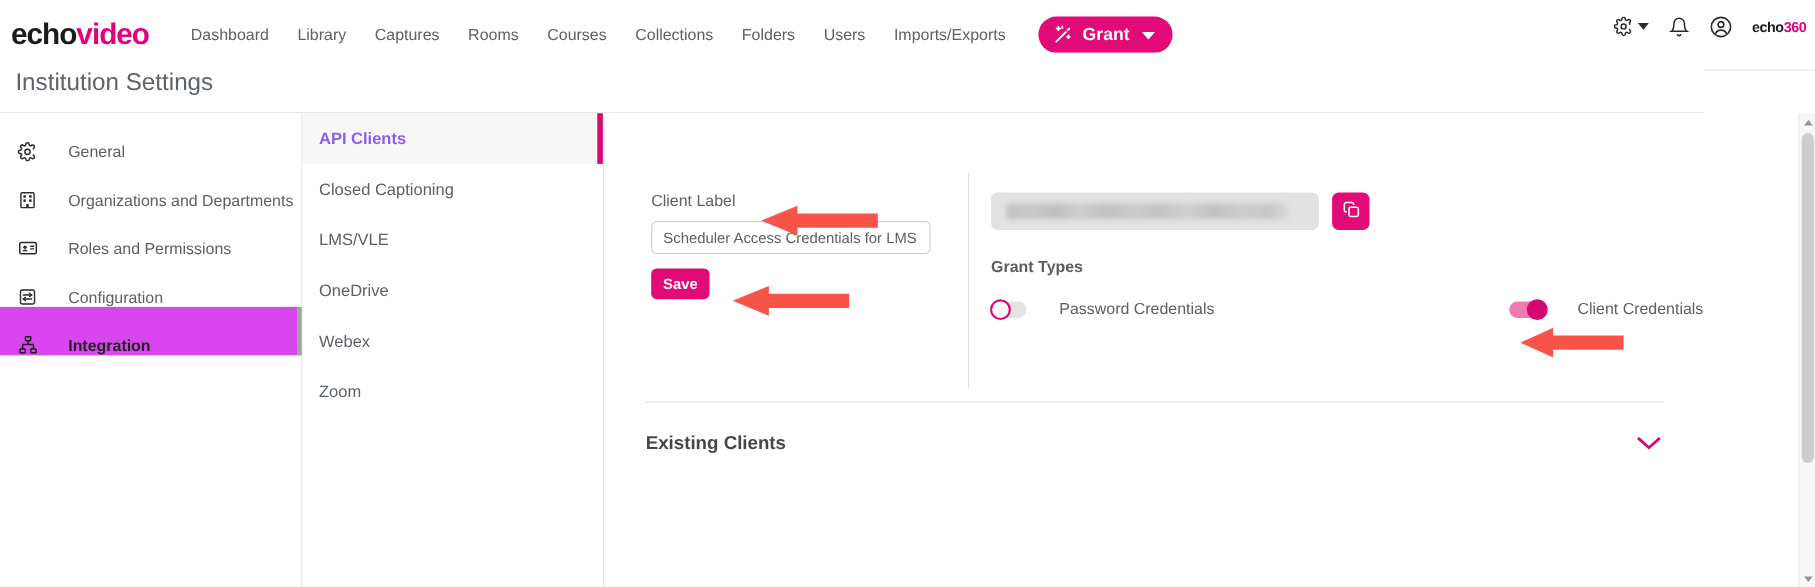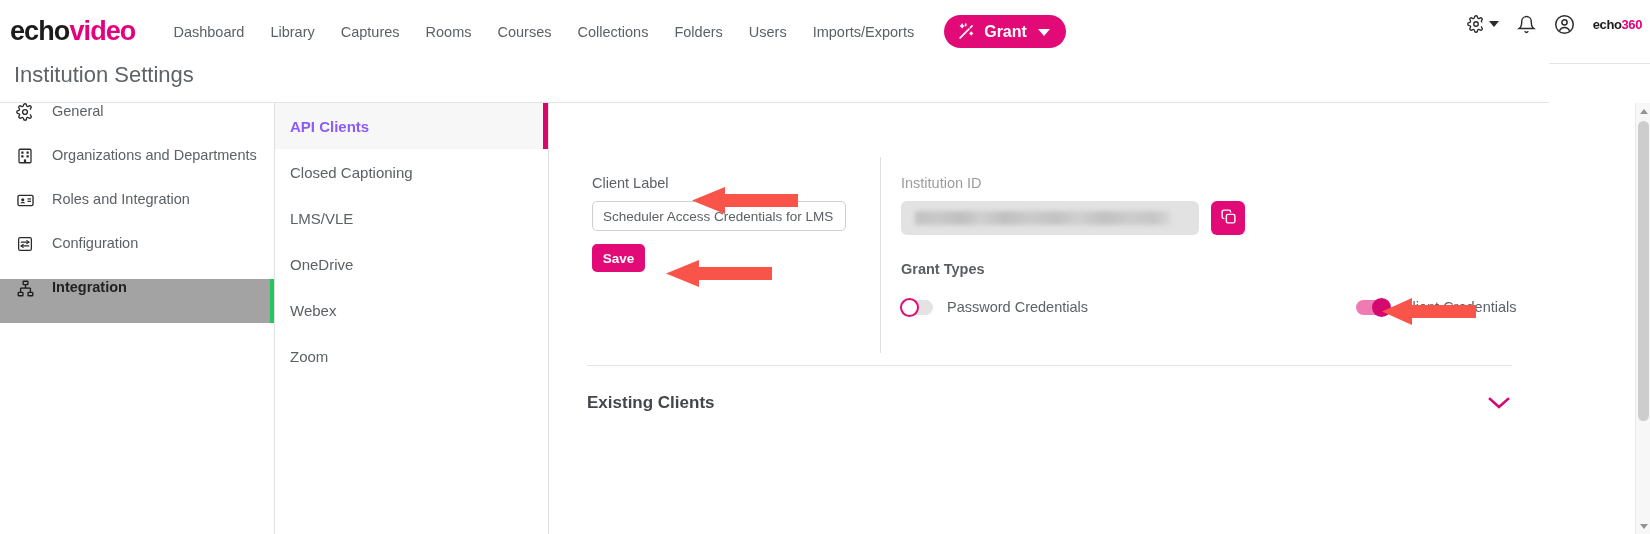--- a/index.html
+++ b/index.html
@@ -117,35 +117,35 @@
   .sidebar {
     position: absolute;
     top: 103px; left: 0;
     width: 275px; height: 431px;
     background: #ffffff;
     border-right: 1px solid #e0e0e0;
   }
   .side-item {
     height: 44px;
     display: flex;
-    align-items: flex-start;
+    align-items: flex-end;
     padding-left: 16px;
-    gap: 17px;
+    gap: 27px;
     font-size: 14.5px;
     color: #5c6166;
     cursor: pointer;
     border-right: 4px solid transparent;
     white-space: nowrap;
   }
   .side-item .sicon { display: flex; align-items: center; width: 19px; }
   .side-item.active {
-    background: #a3a3a3;
+    background: #d946ef;
     color: #222;
     font-weight: 700;
-    border-right: 4px solid #22c55e;
+    border-right: 4px solid #a3a3a3;
   }
 
   
   .submenu {
     position: absolute;
     top: 103px; left: 275px;
     width: 274px; height: 431px;
     background: #ffffff;
     border-right: 1px solid #e0e0e0;
   }
@@ -273,21 +273,21 @@
     font-size: 14.5px;
     color: #5a5e62;
     font-weight: 700;
   }
 
   .toggle-row {
     margin-top: 22px;
     display: flex;
     align-items: center;
   }
-  .tg-unit { display: flex; align-items: center; gap: 14px; }
+  .tg-unit { display: flex; align-items: center; gap: 30px; }
   .tg-unit .tg-text { font-size: 14.5px; color: #5c6166; white-space: nowrap; }
 
   .switch {
     width: 32px; height: 15px;
     border-radius: 9px;
     position: relative;
     cursor: pointer;
     flex: 0 0 auto;
   }
   .switch.off { background: #e3e3e3; }
@@ -471,21 +471,21 @@
   <div class="side-item">
     <span class="sicon">
       <svg width="19" height="19" viewBox="0 0 24 24" fill="none" stroke="#2b2b2b" stroke-width="1.7">
         <rect x="2.5" y="5.5" width="19" height="13" rx="1.8"></rect>
         <circle cx="8.5" cy="11" r="2" fill="#2b2b2b" stroke="none"></circle>
         <path d="M5.3 15.6a3.6 3.6 0 0 1 6.4 0" fill="#2b2b2b" stroke="none"></path>
         <line x1="14.5" y1="10" x2="19" y2="10" stroke-width="1.6"></line>
         <line x1="14.5" y1="13" x2="19" y2="13" stroke-width="1.6"></line>
       </svg>
     </span>
-    <span>Roles and Integration</span>
+    <span>Roles and Permissions</span>
   </div>
 
   <div class="side-item">
     <span class="sicon">
       <svg width="18" height="18" viewBox="0 0 24 24" fill="none" stroke="#2b2b2b" stroke-width="1.7" stroke-linecap="round">
         <rect x="3.5" y="3.5" width="17" height="17" rx="2"></rect>
         <line x1="7" y1="9.5" x2="17" y2="9.5"></line>
         <polyline points="14.5,7.5 17,9.5 14.5,11.5"></polyline>
         <line x1="17" y1="14.5" x2="7" y2="14.5"></line>
         <polyline points="9.5,12.5 7,14.5 9.5,16.5"></polyline>
@@ -528,21 +528,20 @@
       <div class="fld-label">Client Label</div>
       <input class="text-input" type="text" value="Scheduler Access Credentials for LMS" style="">
       <div>
         <button class="save-btn">Save</button>
       </div>
     </div>
 
     <div class="col-divider"></div>
 
     <div class="col-right">
-      <div class="fld-label muted">Institution ID</div>
 
       <div class="inst-row">
         <div class="redacted"></div>
         <button class="copy-btn">
           <span>
             <svg width="17" height="17" viewBox="0 0 24 24" fill="none" stroke="#ffffff" stroke-width="2" stroke-linecap="round" stroke-linejoin="round">
               <rect x="9" y="9" width="12" height="12" rx="2.2"></rect>
               <path d="M15 5.5A2.5 2.5 0 0 0 12.5 3H5.5A2.5 2.5 0 0 0 3 5.5v7A2.5 2.5 0 0 0 5.5 15"></path>
             </svg>
           </span>

